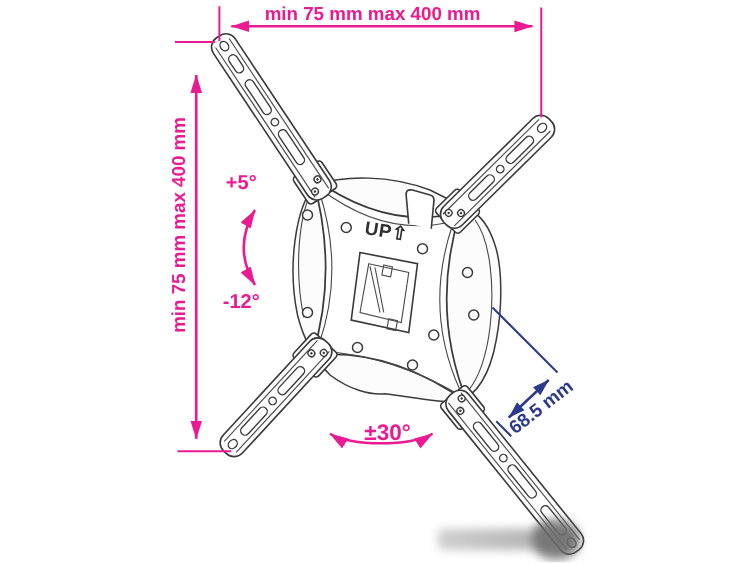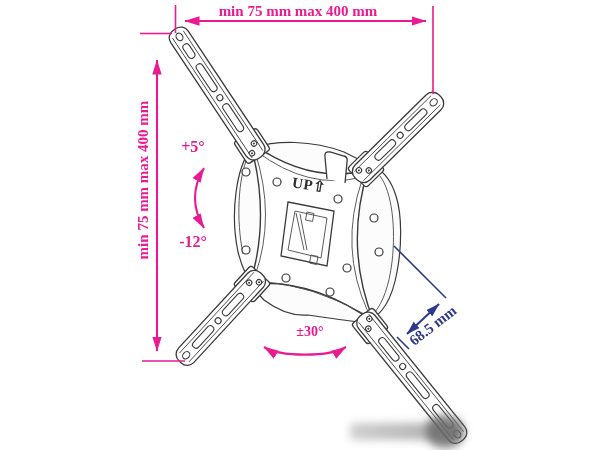--- a/index.html
+++ b/index.html
@@ -1,19 +1,19 @@
 <!DOCTYPE html>
 <html style="--dimension-pink: #EA1B92; --dimension-blue: #2D3A8C; --drawing-line: #3A3A3A; --background: #FFFFFF;"><head>
 <meta charset="utf-8">
 <style>
   html,body{margin:0;padding:0;background:#fff;}
   .diagram-root{
     position:relative;width:600px;height:450px;overflow:hidden;
     background:var(--background,#ffffff);
-    font-family:Liberation Serif, serif;
+    font-family:Liberation Sans, sans-serif;
   }
   svg{position:absolute;left:0;top:0;}
   
   .part{fill:#ffffff;stroke:var(--drawing-line,#3a3a3a);stroke-width:1.3;}
   .plate{fill:#ffffff;stroke:var(--drawing-line,#3a3a3a);stroke-width:1.4;}
   .wall{fill:#fcfcfc;stroke:var(--drawing-line,#3a3a3a);stroke-width:1.2;}
   .slot{fill:#ffffff;stroke:var(--drawing-line,#3a3a3a);stroke-width:1.1;}
   .inner{fill:none;stroke:#4a4a4a;stroke-width:0.9;}
   .dot{fill:#3a3a3a;stroke:none;}
   .hole{fill:#ffffff;stroke:var(--drawing-line,#3a3a3a);stroke-width:1.2;}
@@ -26,21 +26,21 @@
   .ext-line{stroke-width:1.6;}
   
   .label{position:absolute;white-space:nowrap;line-height:1.05;}
   .label.pink{color:var(--dimension-pink,#ea1b92);font-weight:600;}
   .label.blue{color:var(--dimension-blue,#2d3a8c);font-weight:600;}
   .lbl-top{left:173px;top:4px;width:250px;text-align:center;font-size:15px;}
   .lbl-left{left:136px;top:305px;width:250px;height:16px;text-align:center;font-size:15px;
             transform:rotate(-90deg);transform-origin:0 0;}
   .lbl-plus5{left:170px;top:139px;width:46px;text-align:center;font-size:16px;}
   .lbl-minus12{left:165px;top:234px;width:56px;text-align:center;font-size:16px;}
-  .lbl-swivel{left:278px;top:325px;width:64px;text-align:center;font-size:14px;}
+  .lbl-swivel{left:278px;top:337px;width:64px;text-align:center;font-size:18px;}
   .lbl-depth{left:394px;top:318px;width:80px;height:18px;text-align:center;font-size:15px;
              transform:rotate(-38deg);}
   .lbl-up{left:286px;top:178px;width:46px;text-align:center;font-size:15px;font-weight:700;
           color:#2f2f2f;letter-spacing:0.5px;transform:rotate(9deg);}
   
   .watermark{position:absolute;left:350px;top:423px;width:110px;height:17px;border-radius:5px;
              background:linear-gradient(90deg,rgba(150,150,150,.45),rgba(110,110,110,.6));
              filter:blur(4px);}
   .watermark-blob{position:absolute;left:426px;top:415px;width:38px;height:33px;
              background:rgba(105,105,105,.8);border-radius:45% 55% 50% 50%;filter:blur(4px);}

